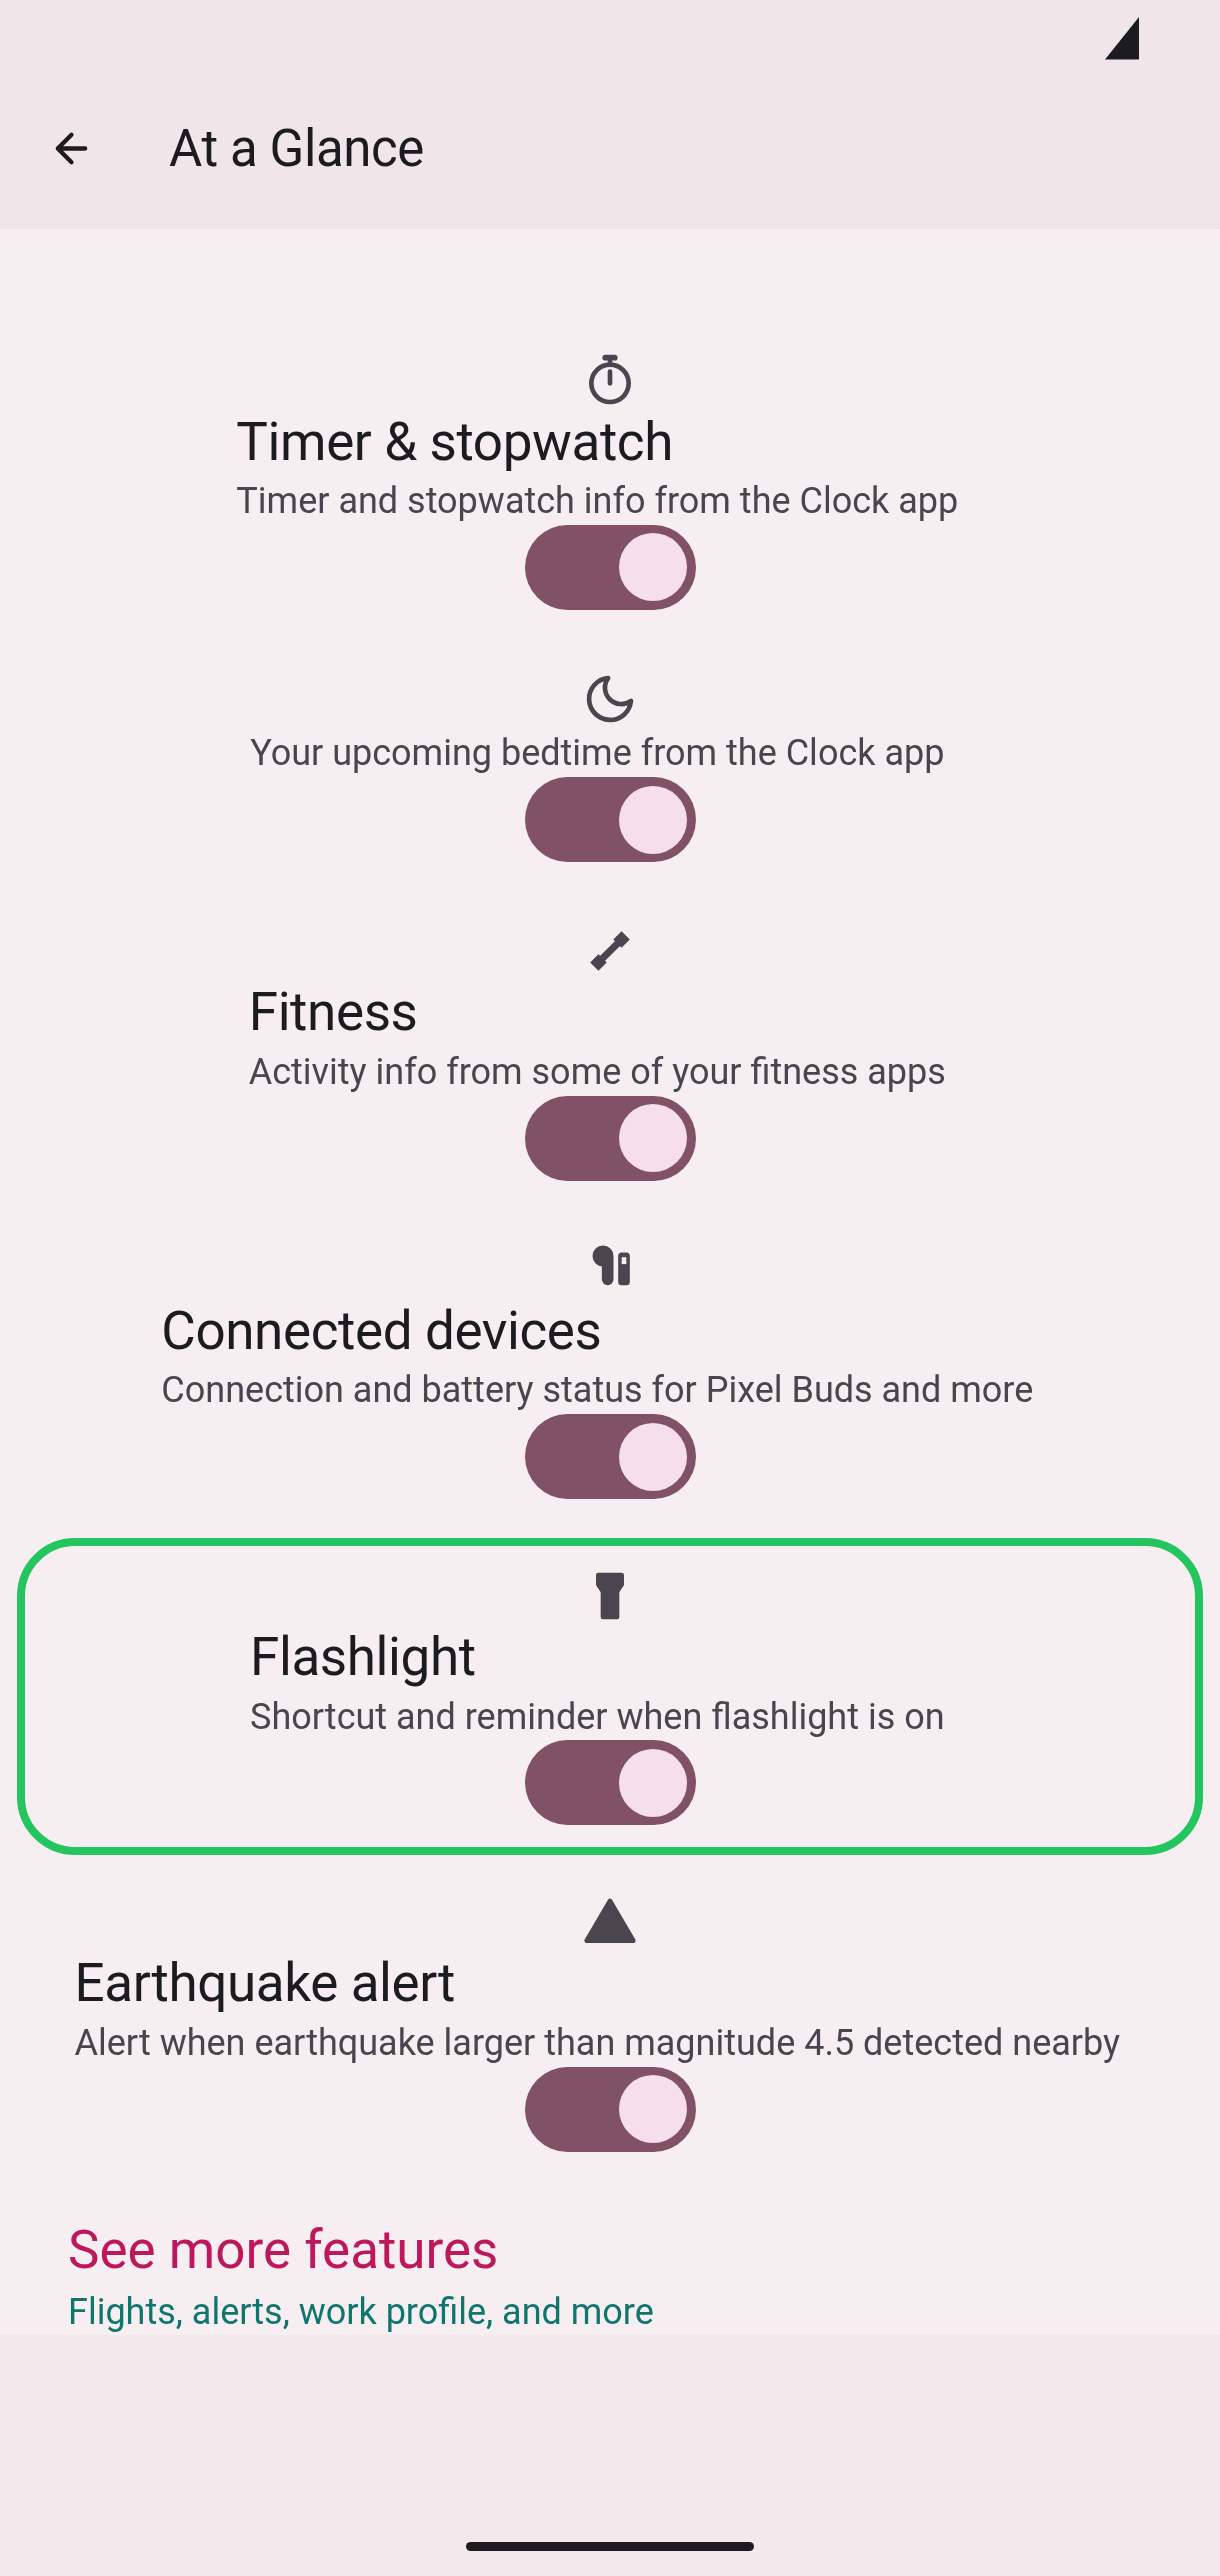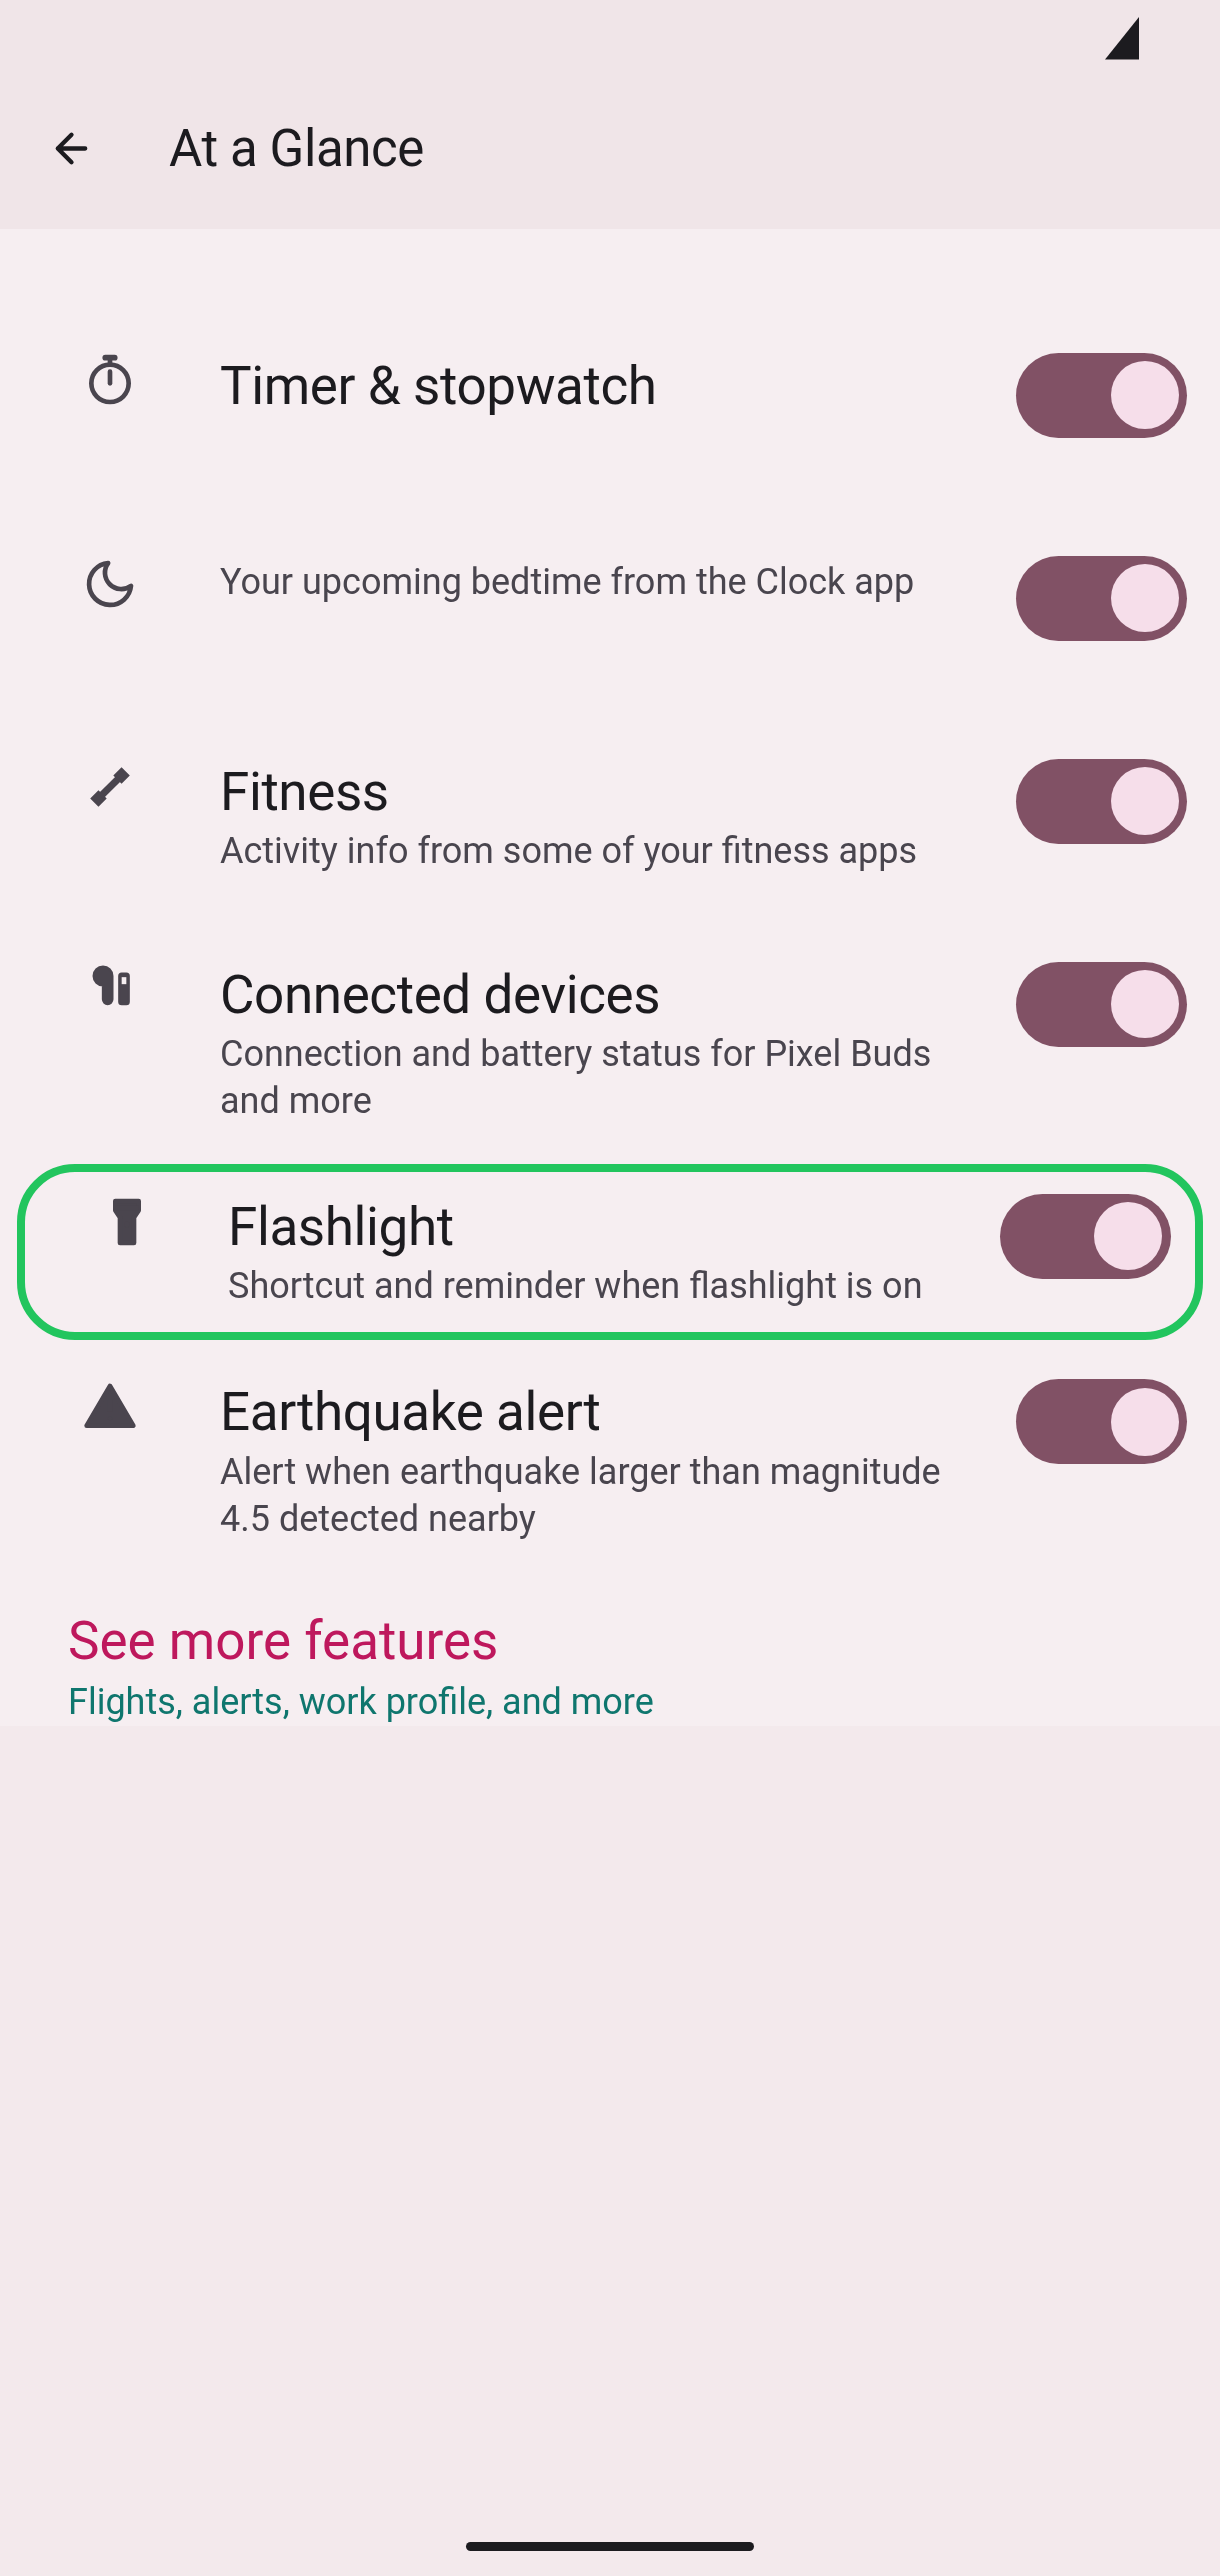--- a/index.html
+++ b/index.html
@@ -65,24 +65,25 @@
       letter-spacing: -0.4px;
     }
 
     .content {
       background: #f6eef1;
       padding-top: 93px;
     }
 
     .setting-row {
       display: flex;
-      align-items: flex-start;
+      align-items: center;
       padding: 30.5px 0 30.5px 0;
       min-height: 203px;
       position: relative;
+      flex-direction: column;
     }
 
     .setting-row.highlighted {
       border: 8px solid #22c55e;
       border-radius: 58px;
       margin: 8.5px 17px;
       padding: 22px 0;
       background: #f6eef1;
       min-height: 169px;
     }
@@ -216,20 +217,21 @@
     <div class="icon-col">
       <svg viewBox="0 0 24 24">
         <circle cx="12" cy="13" r="8" fill="none" stroke-width="2"></circle>
         <line x1="12" y1="13" x2="12" y2="8" stroke-width="2" stroke-linecap="round"></line>
         <line x1="10" y1="2" x2="14" y2="2" stroke-width="2.5" stroke-linecap="round"></line>
         <line x1="12" y1="2" x2="12" y2="5" stroke-width="2"></line>
       </svg>
     </div>
     <div class="text-col">
       <div class="setting-title">Timer &amp; stopwatch</div>
+      <div class="setting-sub">Timer and stopwatch info from the Clock app</div>
     </div>
     <div class="toggle-col">
       <div class="toggle"></div>
     </div>
   </div>
 
   <div class="setting-row">
     <div class="icon-col">
       <svg viewBox="0 0 24 24">
         <path d="M21 12.79A9 9 0 1 1 11.21 3 A7 7 0 0 0 21 12.79z" fill="none" stroke-width="2" stroke-linejoin="round"></path>

